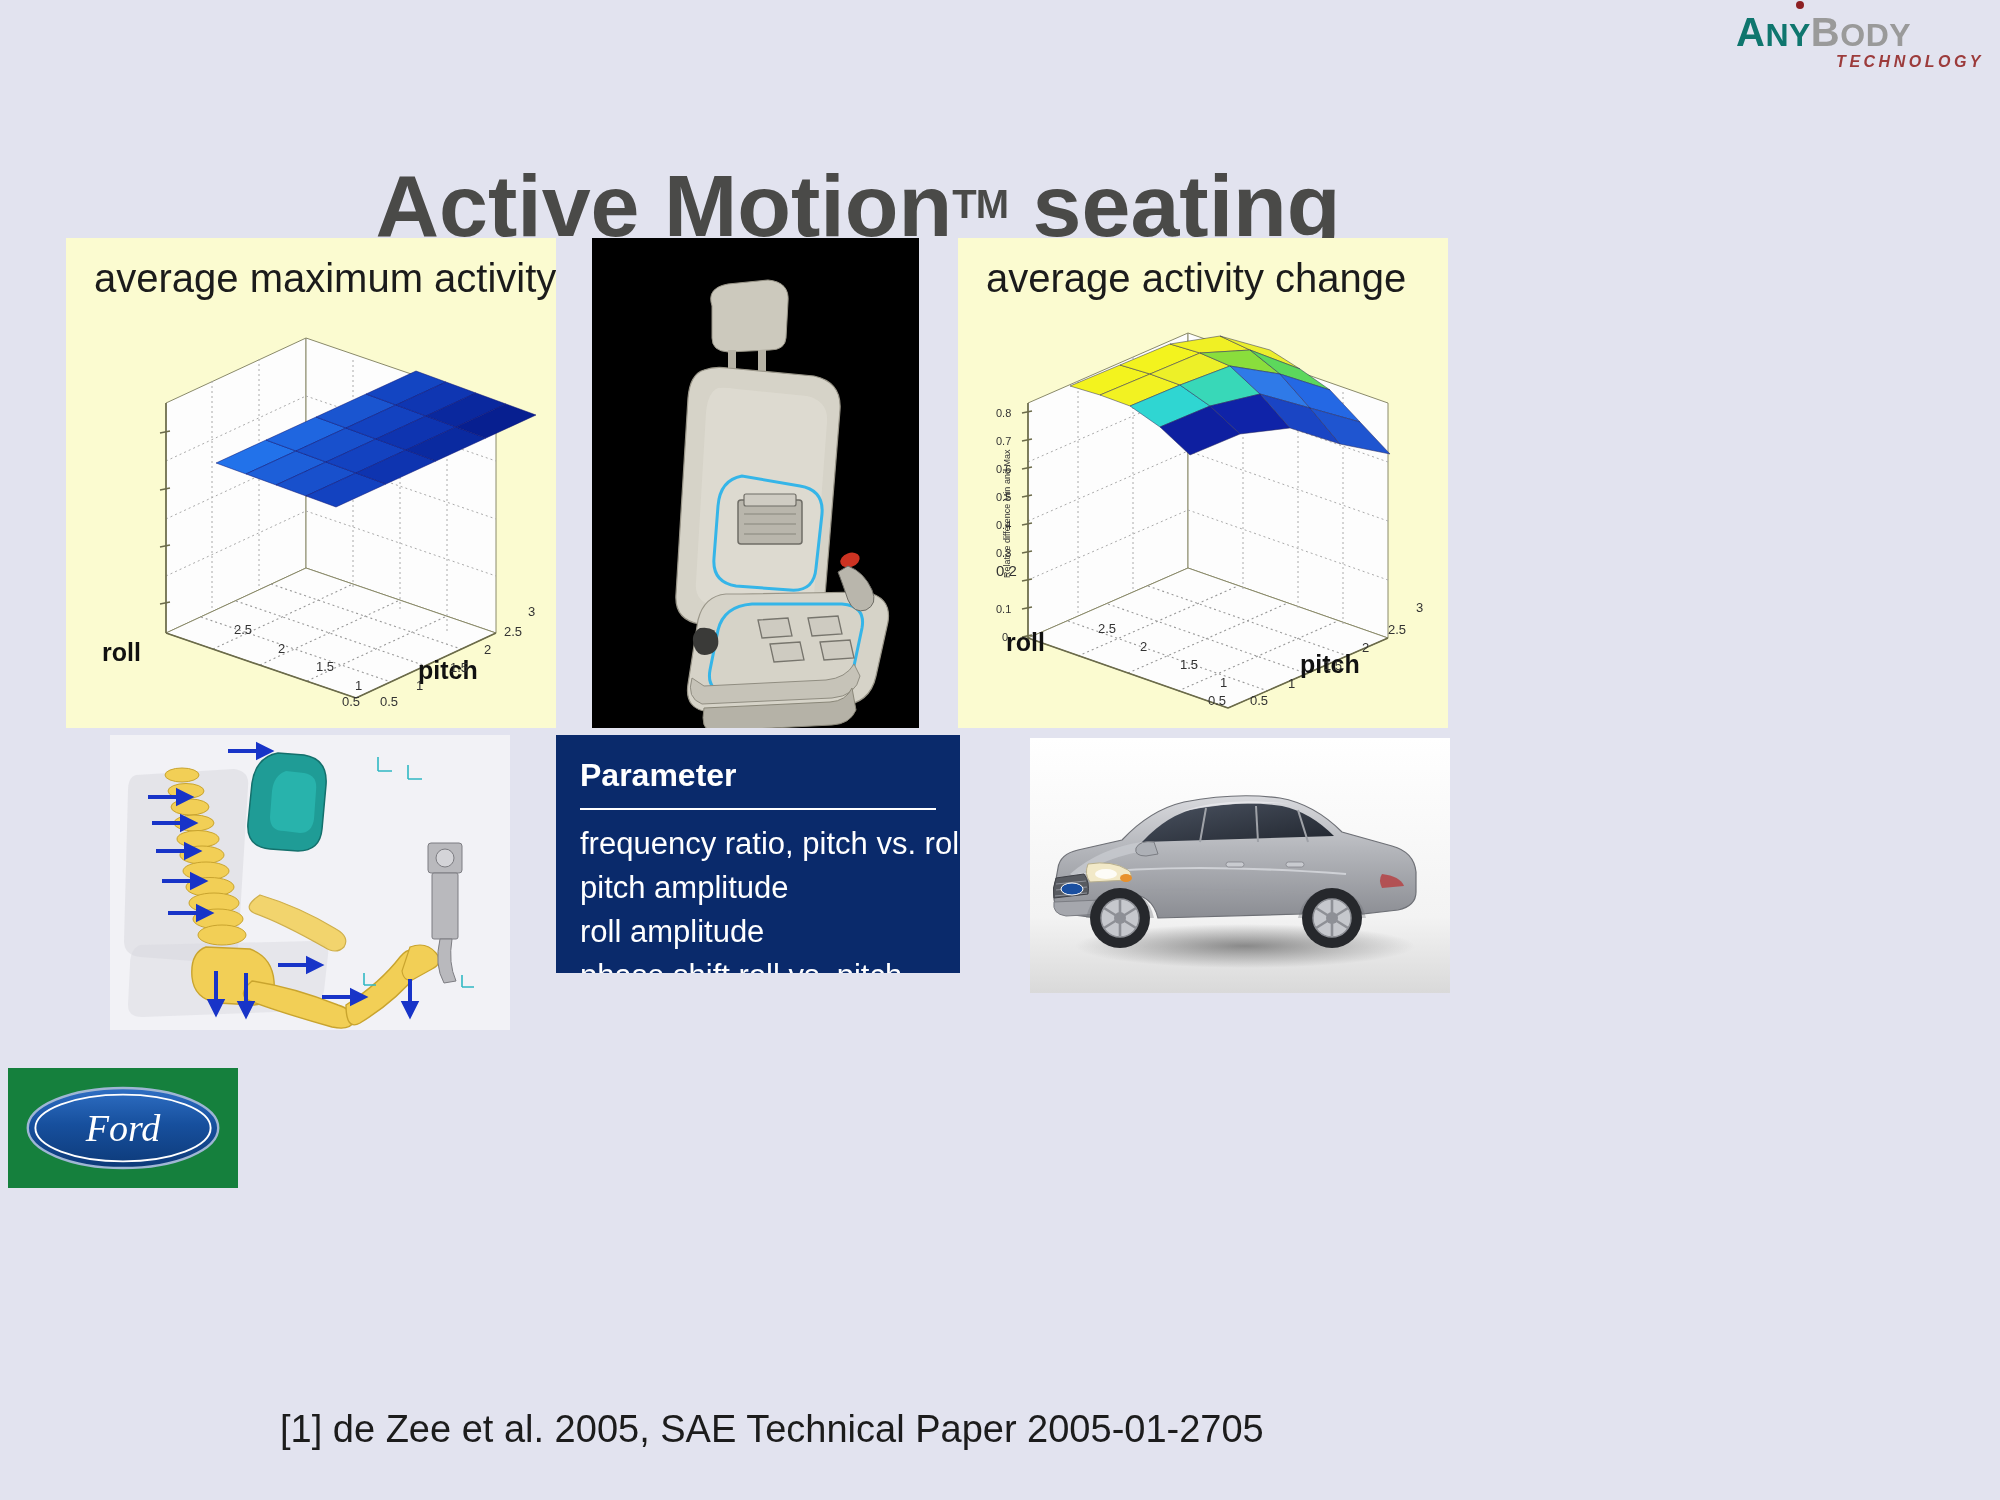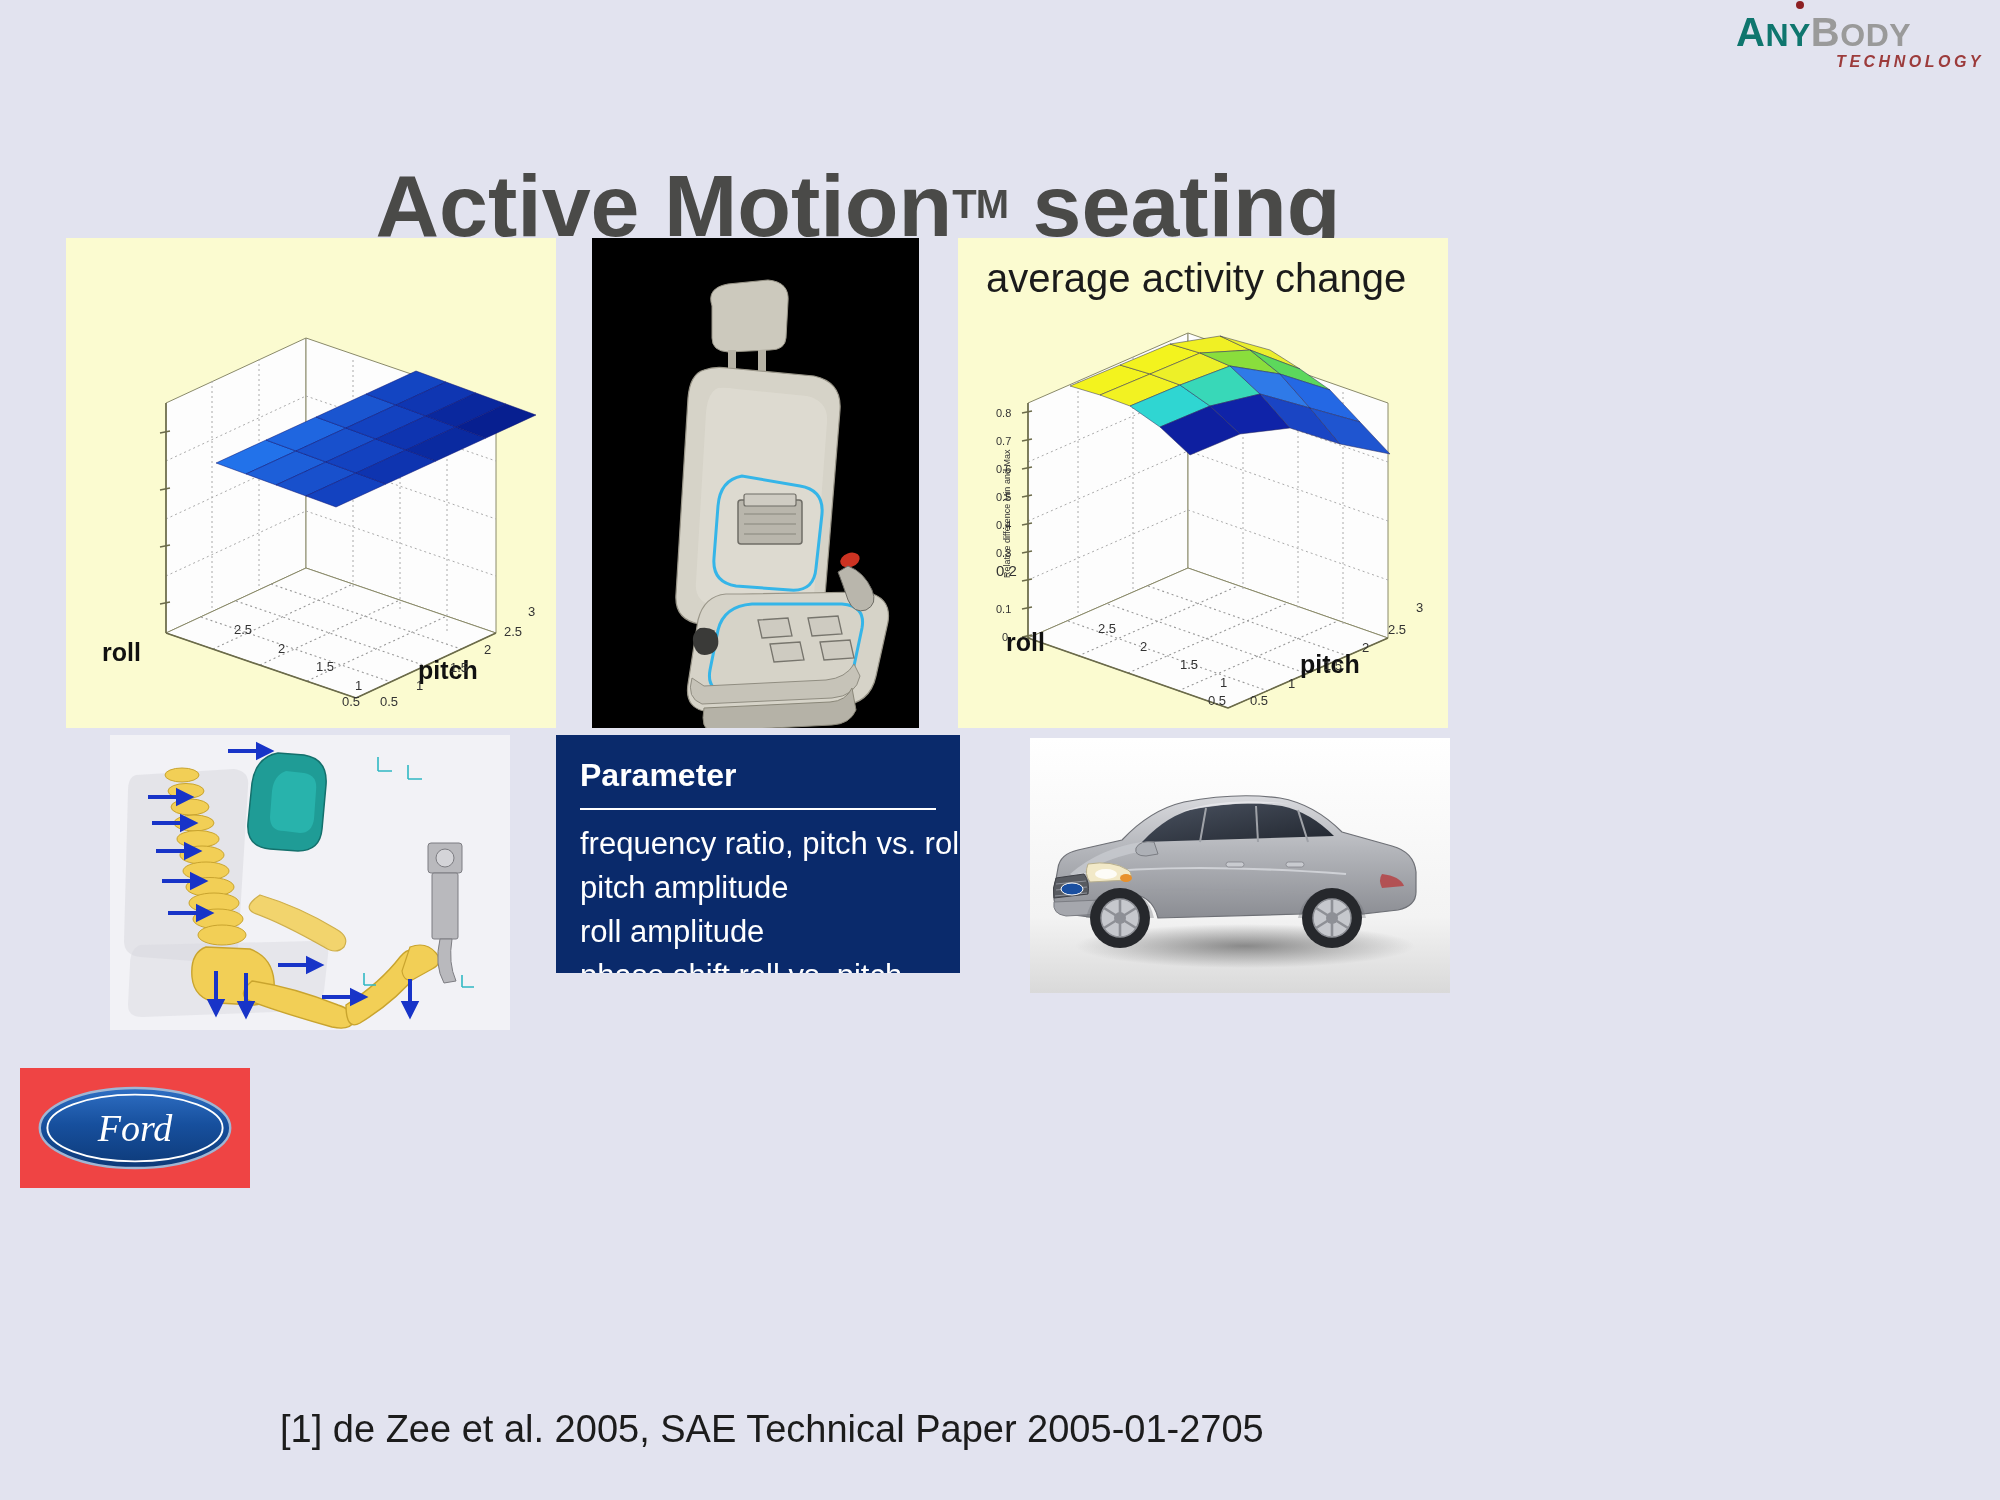--- a/index.html
+++ b/index.html
@@ -161,25 +161,25 @@
   }
 
   
   #car-panel {
     background: #ffffff;
   }
 
   
   #ford-logo {
     position: absolute;
-    left: 20px;
+    left: 8px;
     top: 1068px;
     width: 230px;
     height: 120px;
-    background: #ef4444;
+    background: #15803d;
     display: flex;
     align-items: center;
     justify-content: center;
   }
 
   
   #citation {
     position: absolute;
     left: 280px;
     top: 1408px;
@@ -194,20 +194,21 @@
 <div id="logo">
   <div class="logo-line1">
     <span class="any">A<span style="font-size:32px">N</span><span class="ystem"><span class="ydot"></span><span style="font-size:32px">Y</span></span></span><span class="body">B<span style="font-size:32px">ODY</span></span>
   </div>
   <div class="logo-line2">TECHNOLOGY</div>
 </div>
 
 <h1 id="title"><span>Active Motion</span><span class="tm">TM</span> <span>seating</span></h1>
 
 <div class="panel chart-panel" id="left-chart" style="left:66px; top:238px; width:490px; height:490px;">
+  <div class="chart-title">average maximum activity</div>
 
   <svg class="plot3d" viewBox="0 0 490 490">
     <defs>
       <pattern id="dot" width="4" height="4" patternUnits="userSpaceOnUse">
         <circle cx="1" cy="1" r="0.6" fill="#999"></circle>
       </pattern>
     </defs>
 
     <polygon points="145,180 400,180 400,410 145,410" fill="#ffffff" opacity="0"></polygon>
 

